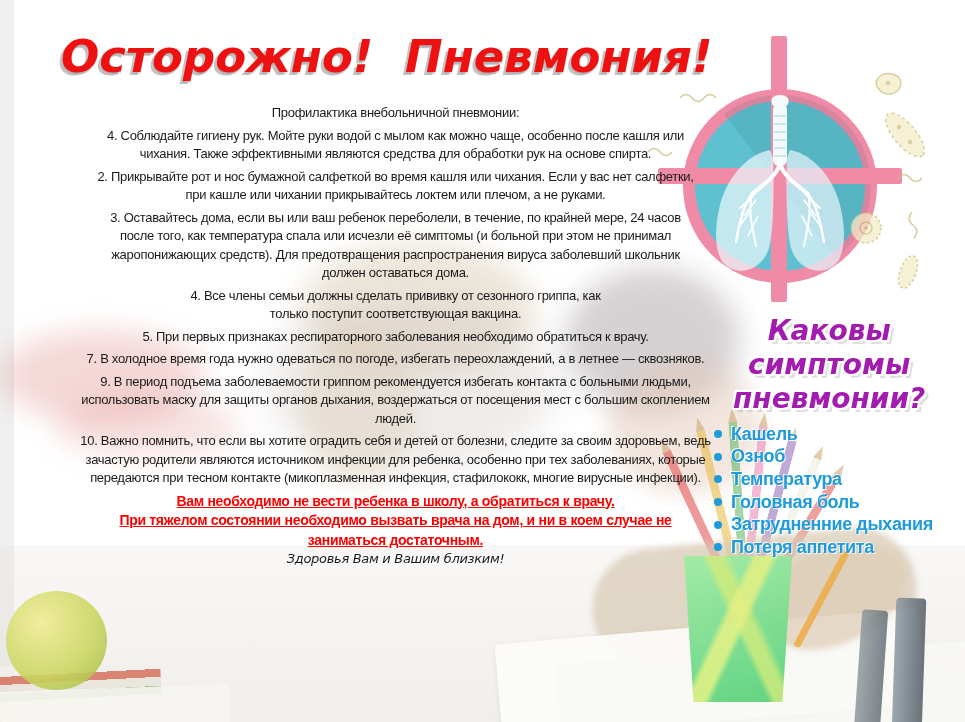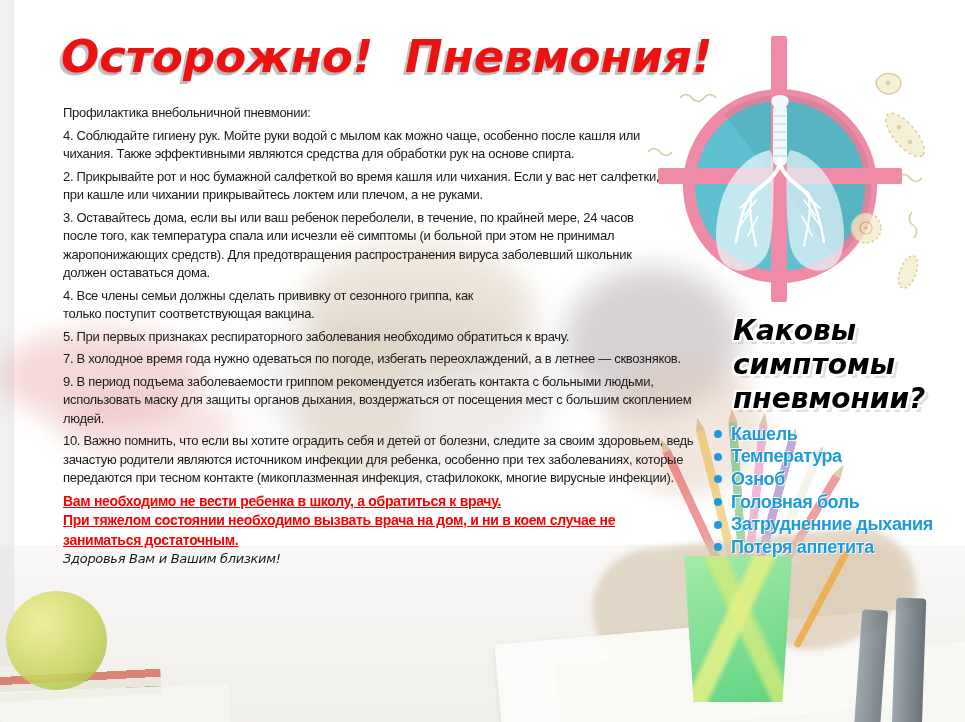--- a/index.html
+++ b/index.html
@@ -1,17 +1,17 @@
 <!DOCTYPE html>
 <html><head>
 <meta charset="utf-8">
 <style>
   html,body{margin:0;padding:0;background:#fff;}
   .slide{position:relative;width:965px;height:722px;overflow:hidden;background:#ffffff;
-         font-family:"Liberation Sans",sans-serif;}
+         font-family:"Liberation Sans",sans-serif;text-align:center;}
   .slide *{box-sizing:border-box;}
 
   
   .photo-bg{position:absolute;inset:0;z-index:0;}
   .photo-bg div{position:absolute;}
   .bg-edge-left{left:0;top:0;width:14px;height:722px;background:rgba(205,205,205,.30);}
   .bg-bottom-tint{left:0;top:545px;width:965px;height:177px;
     background:linear-gradient(180deg,rgba(221,214,205,.18),rgba(229,225,219,.55));}
   .blob{filter:blur(14px);border-radius:50%;}
   .blob-child1{left:300px;top:242px;width:235px;height:135px;background:rgba(213,195,170,.42);}
@@ -63,21 +63,21 @@
     color:#1a1a1a;white-space:pre-line;letter-spacing:-0.3px;}
   .warning{margin-top:1px;}
   .warn-line{font-size:14px;line-height:19.5px;font-weight:bold;color:#fd0000;
     text-decoration:underline;letter-spacing:-0.3px;}
   .closing{margin:3px 0 0 0;font-family:"DejaVu Sans",sans-serif;font-style:italic;
     font-weight:800;font-size:27px;color:#1e9bdb;letter-spacing:-0.5px;
     text-shadow:1px 1px 0 rgba(255,255,255,.8);}
 
   .sidebar-heading{position:absolute;left:733px;top:314px;margin:0;white-space:pre-line;
     font-family:"DejaVu Sans",sans-serif;font-style:italic;font-weight:800;
-    font-size:28px;line-height:34px;color:#000000;
+    font-size:28px;line-height:34px;color:#a21caf;
     text-shadow:2px 2px 0 rgba(255,255,255,.95),-2px -2px 0 rgba(255,255,255,.95),
                 2px -2px 0 rgba(255,255,255,.95),-2px 2px 0 rgba(255,255,255,.95),
                 4px 4px 0 rgba(150,150,150,.30);}
   .symptoms{position:absolute;left:714px;top:423px;margin:0;padding:0;list-style:none;}
   .symptoms li{display:flex;align-items:center;height:22.6px;
     font-size:18px;font-weight:bold;color:#1e9bdb;letter-spacing:-0.4px;
     text-shadow:1px 1px 0 rgba(255,255,255,.85),-1px -1px 0 rgba(255,255,255,.85);}
   .dot{width:8px;height:8px;border-radius:50%;background:#1e9bdb;margin-right:9px;flex:none;}
 </style>
 </head>
@@ -206,25 +206,25 @@
 симптомы
 пневмонии?</h2>
 
     <ul class="symptoms">
       <li>
           <span class="dot"></span>
           <span>Кашель</span>
         </li>
       <li>
           <span class="dot"></span>
+          <span>Озноб</span>
+        </li>
+      <li>
+          <span class="dot"></span>
           <span>Температура</span>
-        </li>
-      <li>
-          <span class="dot"></span>
-          <span>Озноб</span>
         </li>
       <li>
           <span class="dot"></span>
           <span>Головная боль</span>
         </li>
       <li>
           <span class="dot"></span>
           <span>Затрудненние дыхания</span>
         </li>
       <li>

